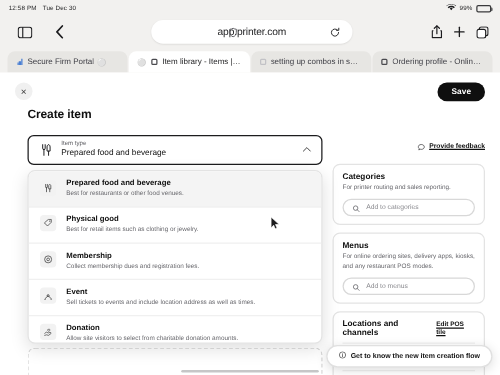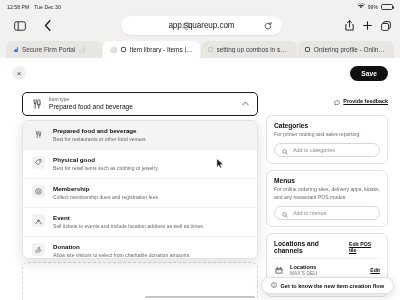--- a/index.html
+++ b/index.html
@@ -219,21 +219,21 @@
           <polyline points="7,1 1.5,7 7,13" fill="none" stroke="#1c1c1e" stroke-width="1.7" stroke-linecap="round" stroke-linejoin="round"></polyline>
         </svg>
     </div>
 
     <div class="urlbar">
       <span class="tb-ico" style="position:absolute;left:62px;">
         <svg width="7" height="8" viewBox="0 0 12 14">
             <path d="M6 1c1.4 1 3 1.4 4.5 1.4V7c0 3.2-2 5.2-4.5 6-2.5-.8-4.5-2.8-4.5-6V2.4C3 2.4 4.6 2 6 1z" fill="none" stroke="#4a4a4f" stroke-width="1.2"></path>
           </svg>
       </span>
-      <span class="url-text">app.squareup.com</span>
+      <span class="url-text">app.printer.com</span>
       <span class="tb-ico" style="position:absolute;right:10px;">
         <svg width="8" height="8" viewBox="0 0 14 14">
             <path d="M12 7a5 5 0 1 1-1.6-3.6" fill="none" stroke="#1c1c1e" stroke-width="1.3" stroke-linecap="round"></path>
             <polyline points="12.3,0.7 12.3,3.9 9.1,3.9" fill="none" stroke="#1c1c1e" stroke-width="1.3" stroke-linecap="round" stroke-linejoin="round"></polyline>
           </svg>
       </span>
     </div>
 
     <div class="tb-icons">
       <span class="tb-ico">
@@ -295,20 +295,21 @@
     </div>
   </div>
 
   <div class="page">
 
     <div class="page-header">
       <div class="close-circle">×</div>
       <div class="save-btn">Save</div>
     </div>
 
+    <div class="page-title">Create item</div>
 
     <div class="body-cols">
 
       <div class="col-main">
 
         <div class="select-box">
           <span class="select-ico">
             <svg width="10" height="10" viewBox="0 0 14 14">
                 <path d="M3 1v4.2a1.4 1.4 0 0 0 2.8 0V1M4.4 6v7M9.6 13V8.2h1.7V3.6c0-1.4-.8-2.6-1.7-2.6s-1.7 1.2-1.7 2.6v4.6h1.7" fill="none" stroke="#1c1c1e" stroke-width="1.1" stroke-linecap="round" stroke-linejoin="round"></path>
               </svg>

